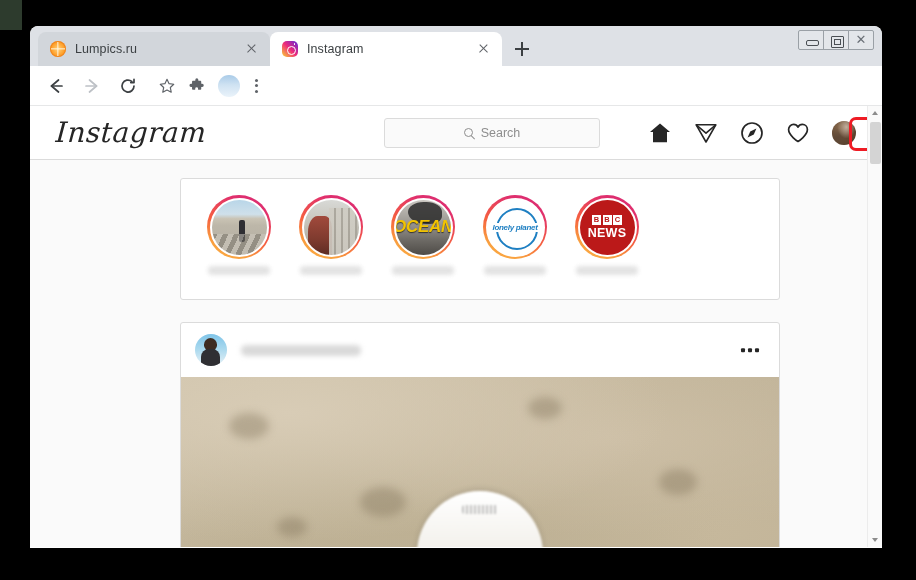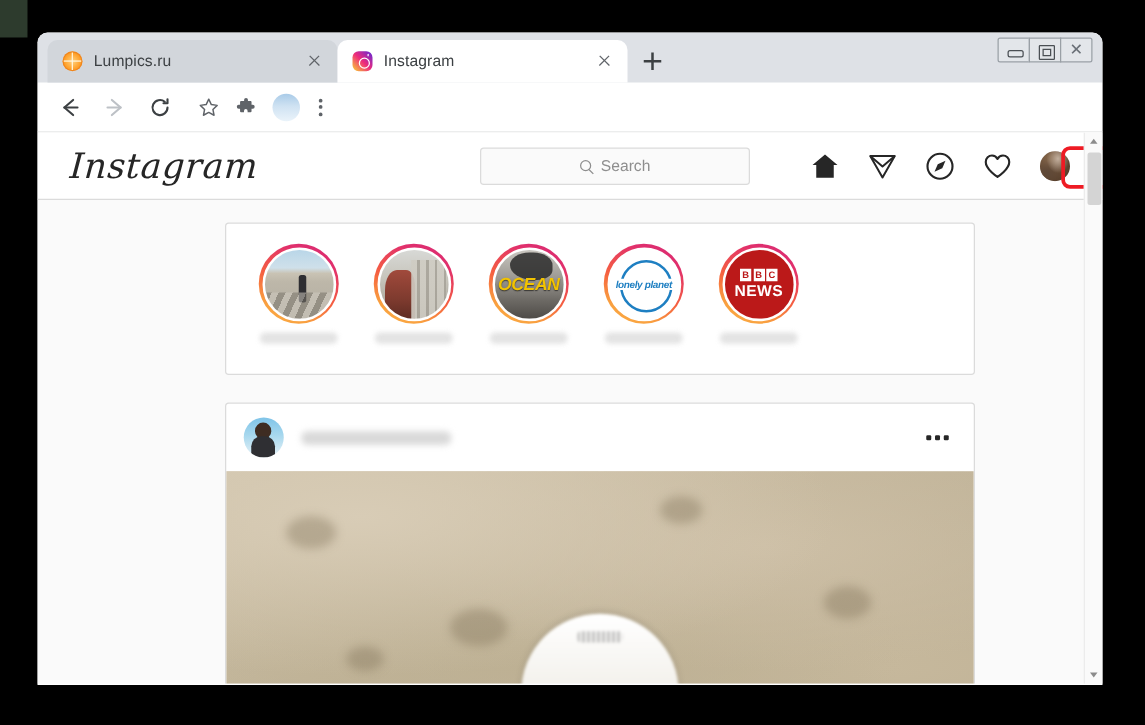--- a/index.html
+++ b/index.html
@@ -536,21 +536,21 @@
     background: repeating-linear-gradient(90deg,#cfccc3 0 5px,#a8a49a 5px 7px);
     opacity: 0.9;
   }
   .thumb-ocean {
     position: absolute; inset: 0;
     background: linear-gradient(180deg,#c9c6c0 0%,#9d9a94 40%,#6e6b66 72%,#4e4b47 100%);
     filter: blur(0.3px);
     display: flex; align-items: center; justify-content: center;
   }
   .thumb-ocean-text {
-    font-size: 14px;
+    font-size: 17px;
     font-weight: bold;
     font-style: italic;
     color: #f2c300;
     letter-spacing: -0.3px;
     text-shadow: 0 1px 1px rgba(0,0,0,0.6);
     z-index: 2;
   }
   .thumb-ocean::before {
     content: "";
     position: absolute;

